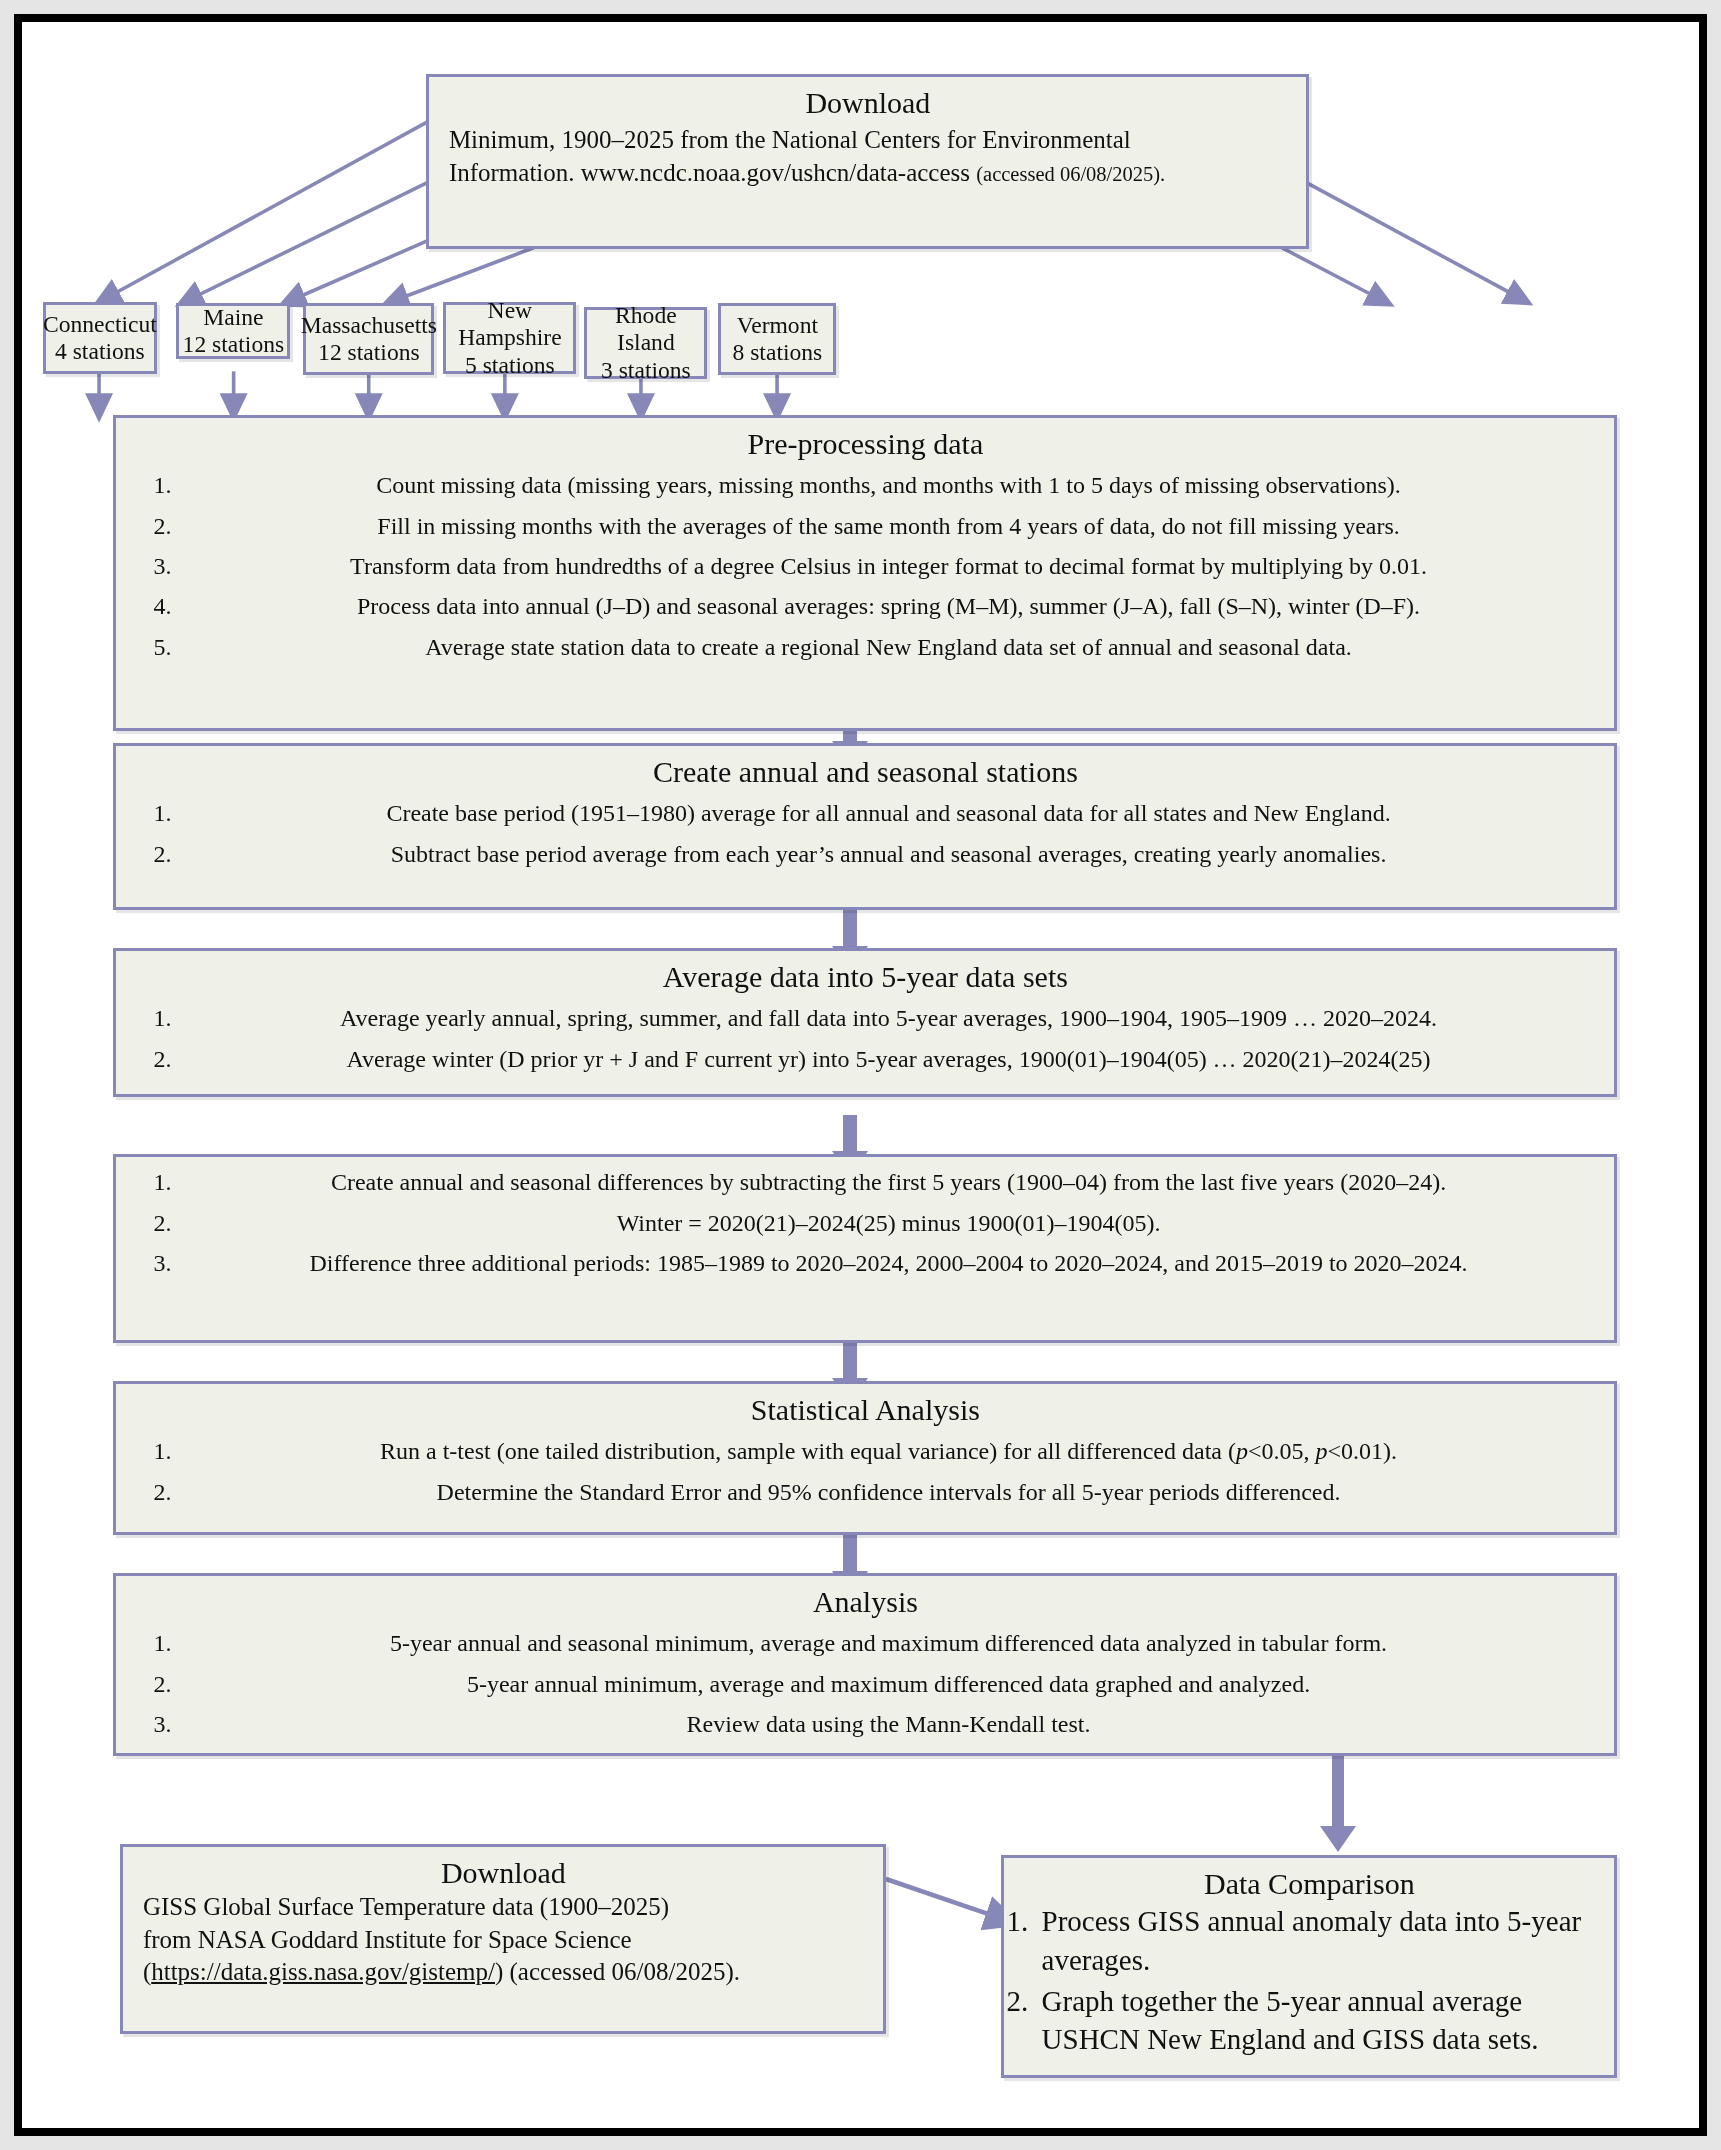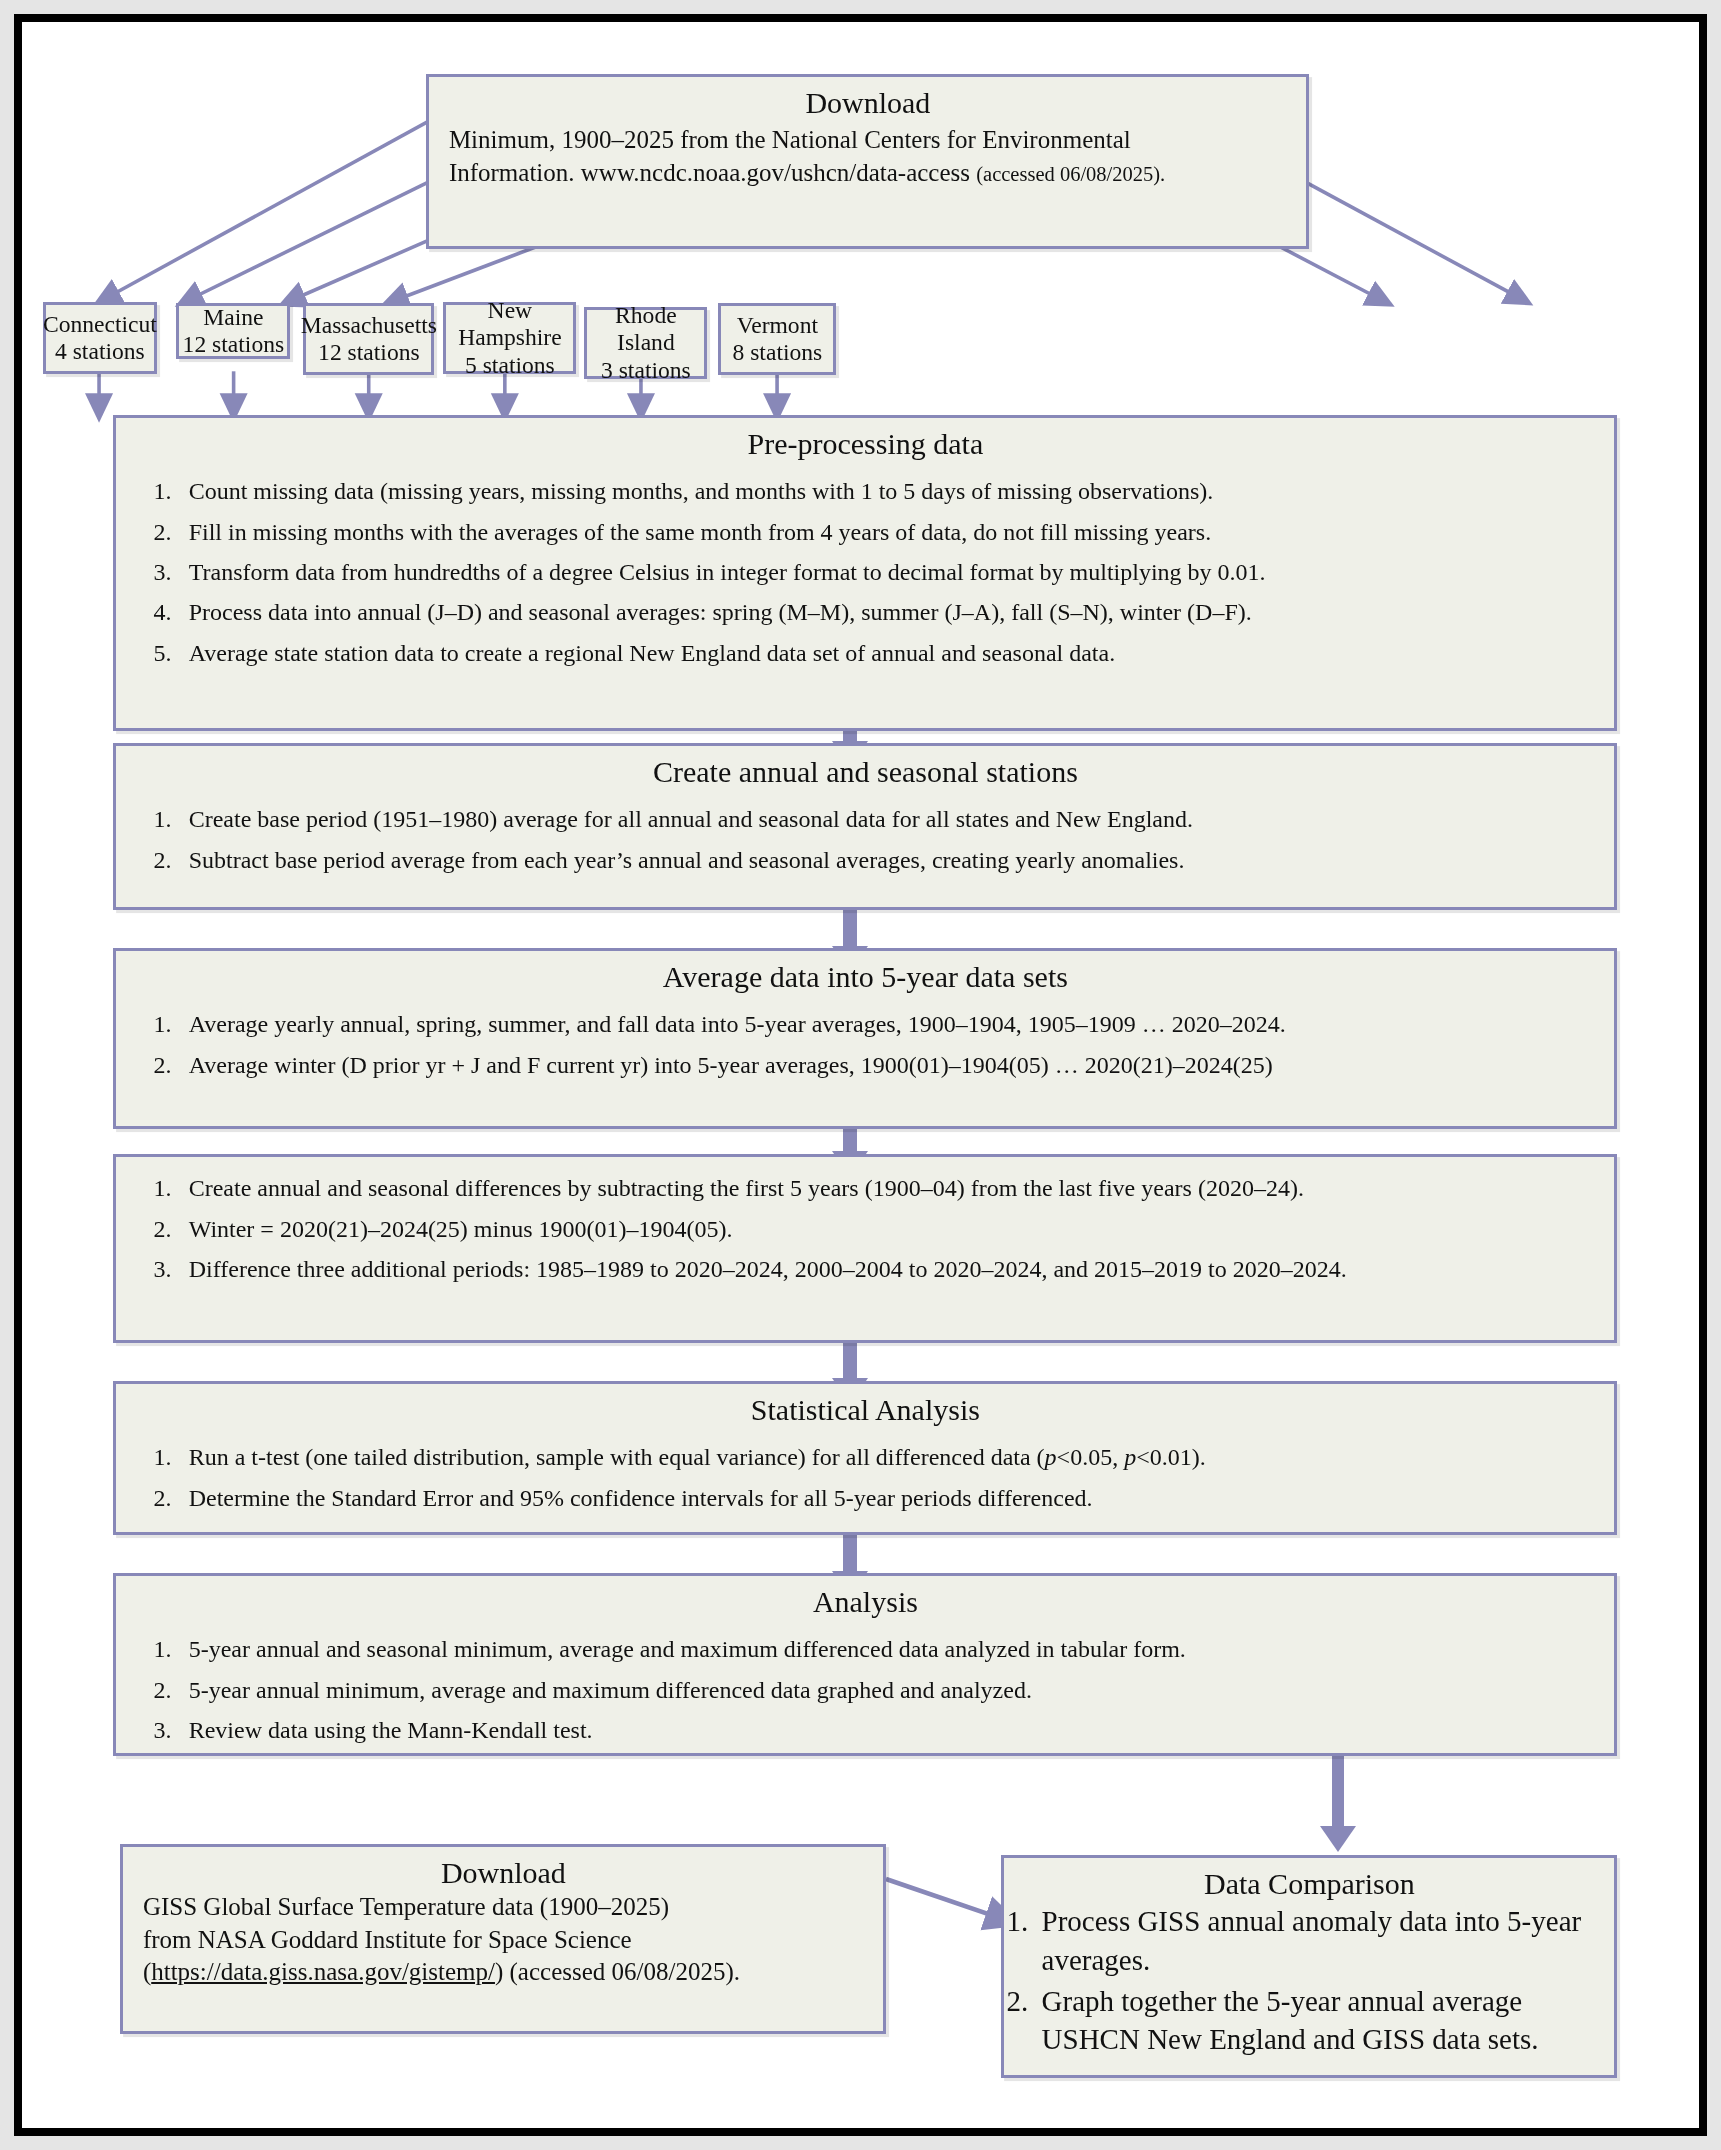--- a/index.html
+++ b/index.html
@@ -59,23 +59,24 @@
     color: #111111;
     text-align: center;
   }
   .state-stations {
     font-size: 23.6px;
     line-height: 1.18;
     color: #111111;
     text-align: center;
   }
   ol.steps {
-    margin: 16px 0 0 0;
+    margin: 10px 0 0 0;
     padding: 0 26px 0 61px;
     list-style-position: outside;
+    text-align: center;
   }
   ol.steps li {
     font-size: 24px;
     line-height: 1.30;
     color: #111111;
     margin-bottom: 9.2px;
     padding-left: 11.3px;
   }
   ol.steps li:last-child { margin-bottom: 0; }
   .dl-body {
@@ -218,21 +219,21 @@
     </div>
 
     <div class="box" style="left:91px; top:721px; width:1504px; height:167px;">
       <div class="box-title">Create annual and seasonal stations</div>
       <ol class="steps">
         <li>Create base period (1951–1980) average for all annual and seasonal data for all states and New England.</li>
         <li>Subtract base period average from each year’s annual and seasonal averages, creating yearly anomalies.</li>
       </ol>
     </div>
 
-    <div class="box" style="left:91px; top:926px; width:1504px; height:181px;">
+    <div class="box" style="left:91px; top:926px; width:1504px; height:149px;">
       <div class="box-title">Average data into 5-year data sets</div>
       <ol class="steps">
         <li>Average yearly annual, spring, summer, and fall data into 5-year averages, 1900–1904, 1905–1909 … 2020–2024.</li>
         <li>Average winter (D prior yr + J and F current yr) into 5-year averages, 1900(01)–1904(05) … 2020(21)–2024(25)</li>
       </ol>
     </div>
 
     <div class="box" style="left:91px; top:1132px; width:1504px; height:189px;">
       <ol class="steps">
         <li>Create annual and seasonal differences by subtracting the first 5 years (1900–04) from the last five years (2020–24).</li>

